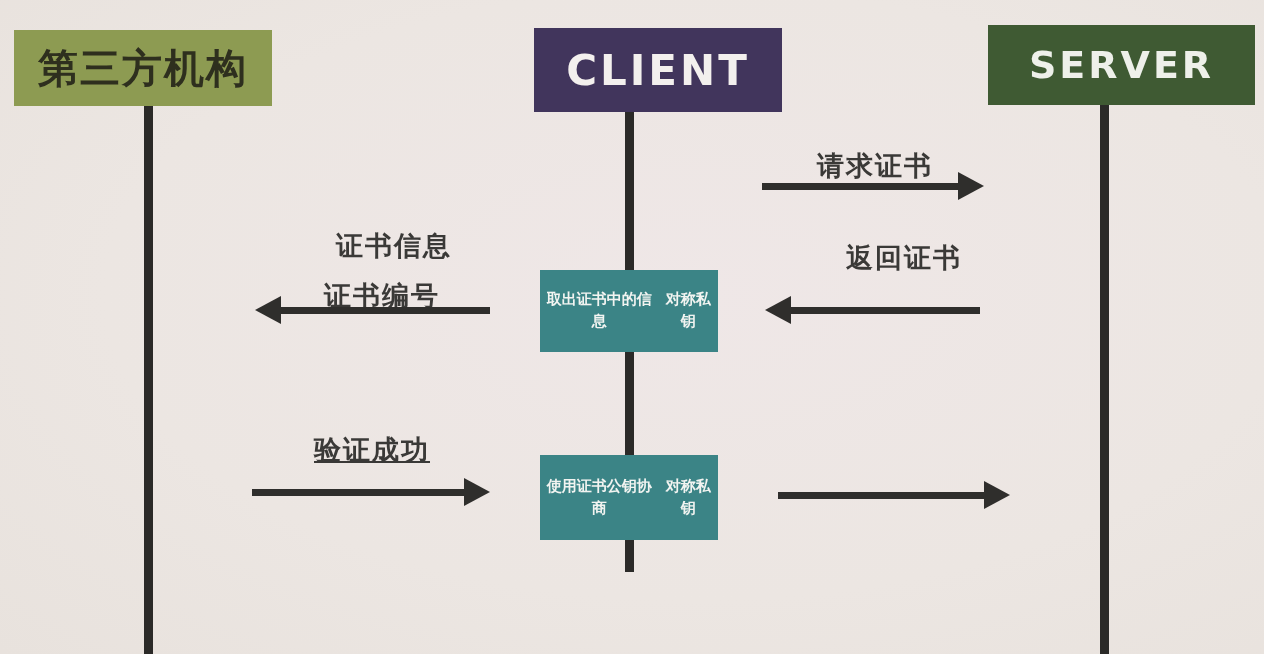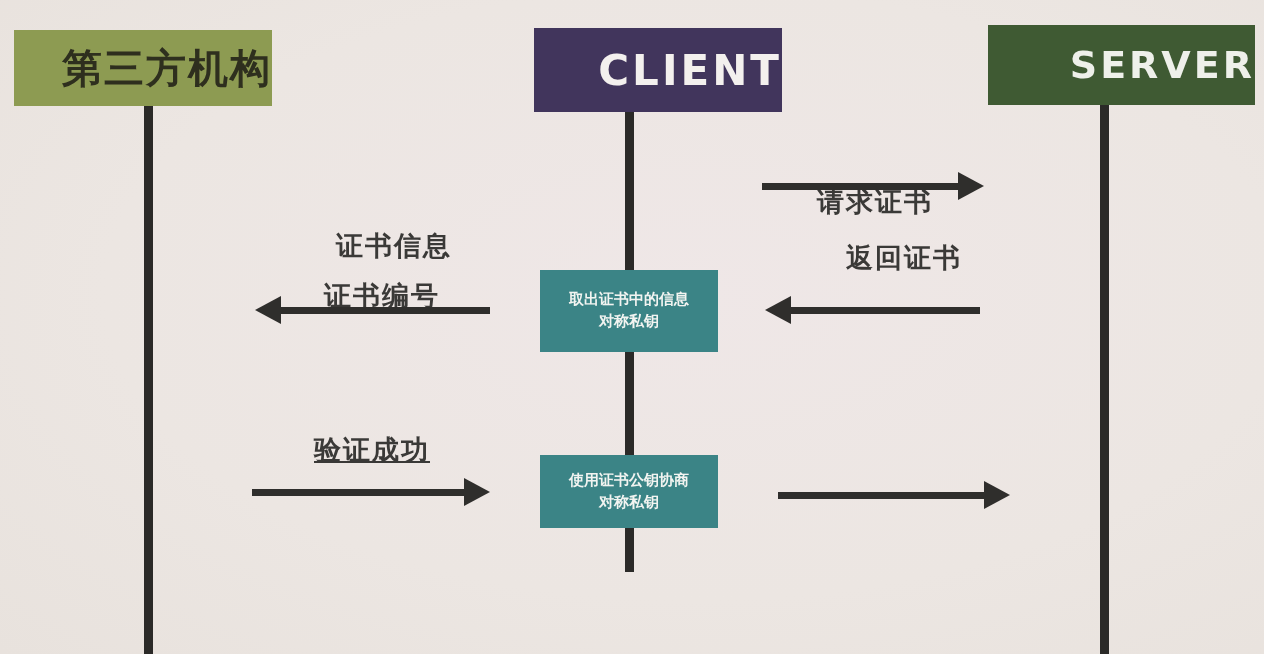--- a/index.html
+++ b/index.html
@@ -11,21 +11,21 @@
     position: relative;
     width: 1264px;
     height: 654px;
     background: radial-gradient(ellipse at 55% 45%, #efe7e7 0%, #ece6e2 60%, #e8e2dd 100%);
     overflow: hidden;
   }
   .actor-box {
     position: absolute;
     display: flex;
     align-items: center;
-    justify-content: flex-end;
+    justify-content: center;
     font-weight: bold;
     box-sizing: border-box;
   }
   .actor-ca {
     left: 14px; top: 30px; width: 258px; height: 76px;
     background: #8d9b52;
     color: #2e2f1e;
     font-size: 40px;
     letter-spacing: 2px;
   }
@@ -52,31 +52,31 @@
   .lifeline-client { left: 625px; top: 112px; height: 460px; }
   .lifeline-server { left: 1100px; top: 105px; height: 549px; }
 
   .process-box {
     position: absolute;
     left: 540px;
     width: 178px;
     background: #3b8486;
     color: #f2f4f1;
     display: flex;
-    flex-direction: column;
+    flex-direction: row;
     align-items: center;
     justify-content: center;
     font-weight: bold;
     font-size: 15px;
     line-height: 1.45;
     text-align: center;
     box-sizing: border-box;
   }
   .process-extract { top: 270px; height: 82px; }
-  .process-negotiate { top: 455px; height: 73px; }
+  .process-negotiate { top: 455px; height: 85px; }
 
   .msg-label {
     position: absolute;
     color: #3a3937;
     font-weight: bold;
     font-size: 27px;
     text-align: center;
     letter-spacing: 2px;
   }
   .arrow {
@@ -117,21 +117,21 @@
     <span>CLIENT</span>
   </div>
   <div class="actor-box actor-server">
     <span>SERVER</span>
   </div>
 
   <div class="lifeline lifeline-ca"></div>
   <div class="lifeline lifeline-client"></div>
   <div class="lifeline lifeline-server"></div>
 
-  <div class="msg-label" style="left:765px; top:148px; width:220px;margin-top:36px;">请求证书</div>
+  <div class="msg-label" style="left:765px; top:148px; width:220px;">请求证书</div>
   <div class="arrow" style="left:762px; top:172px; width:222px; height:28px;">
     <div class="shaft" style="left:0; width:196px;"></div>
     <div class="head right" style="left:196px;"></div>
   </div>
 
   <div class="msg-label" style="left:794px; top:240px; width:220px;">返回证书</div>
   <div class="arrow" style="left:765px; top:296px; width:215px; height:28px;">
     <div class="head left" style="left:0;"></div>
     <div class="shaft" style="left:26px; width:189px;"></div>
   </div>

